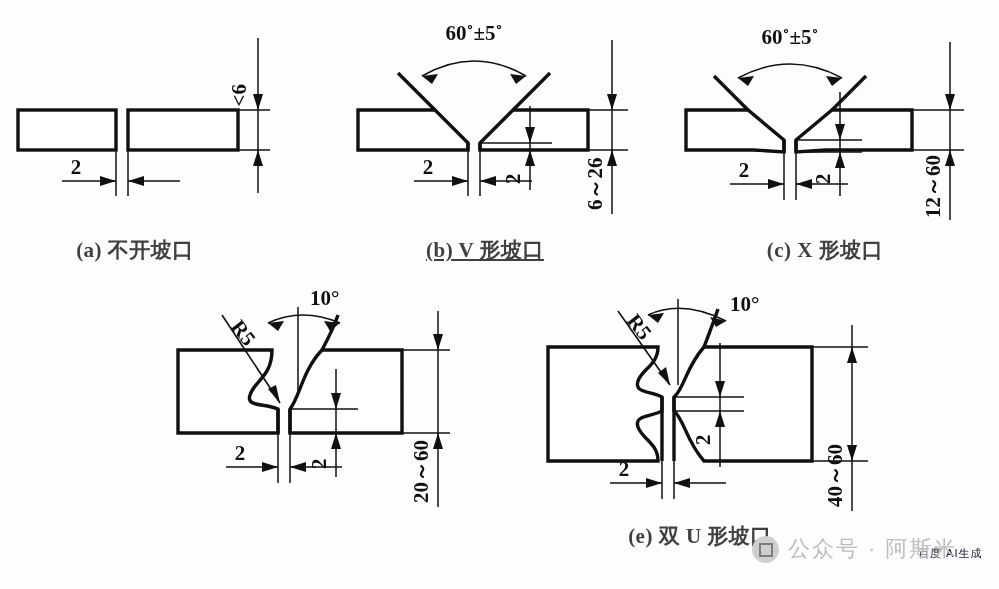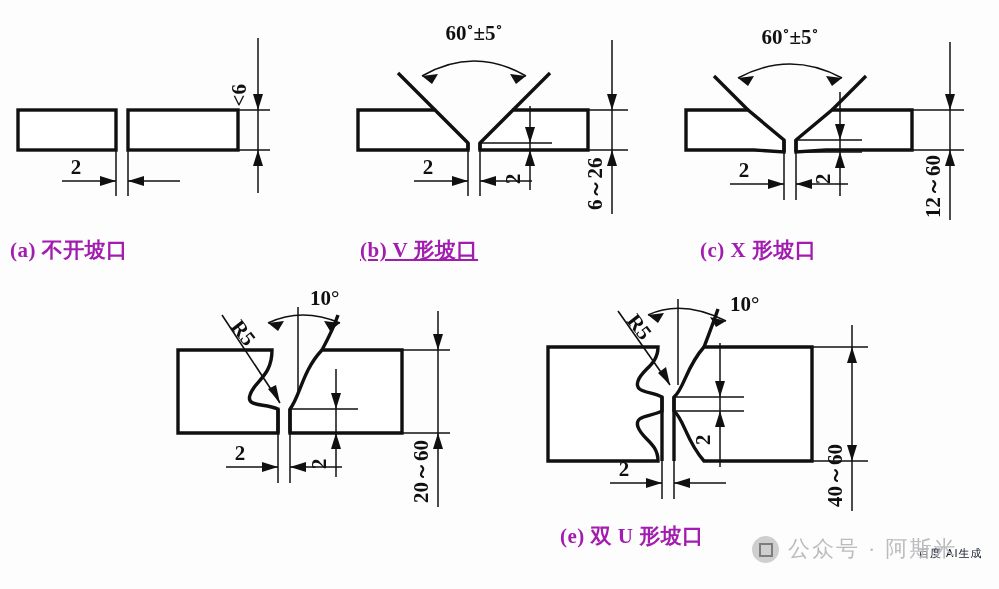--- a/index.html
+++ b/index.html
@@ -17,24 +17,25 @@
   }
   .panel {
     position: absolute;
   }
   .panel svg {
     display: block;
     overflow: visible;
   }
   .caption {
     position: absolute;
+    text-align: center;
     font-family: "Liberation Serif", "DejaVu Serif", serif;
     font-size: 21px;
     font-weight: 700;
-    color: #a21caf;
+    color: #404040;
     white-space: nowrap;
     letter-spacing: 0.5px;
   }
   
   .plate {
     fill: none;
     stroke: #101010;
     stroke-width: 3.4;
     stroke-linejoin: miter;
     stroke-linecap: butt;

